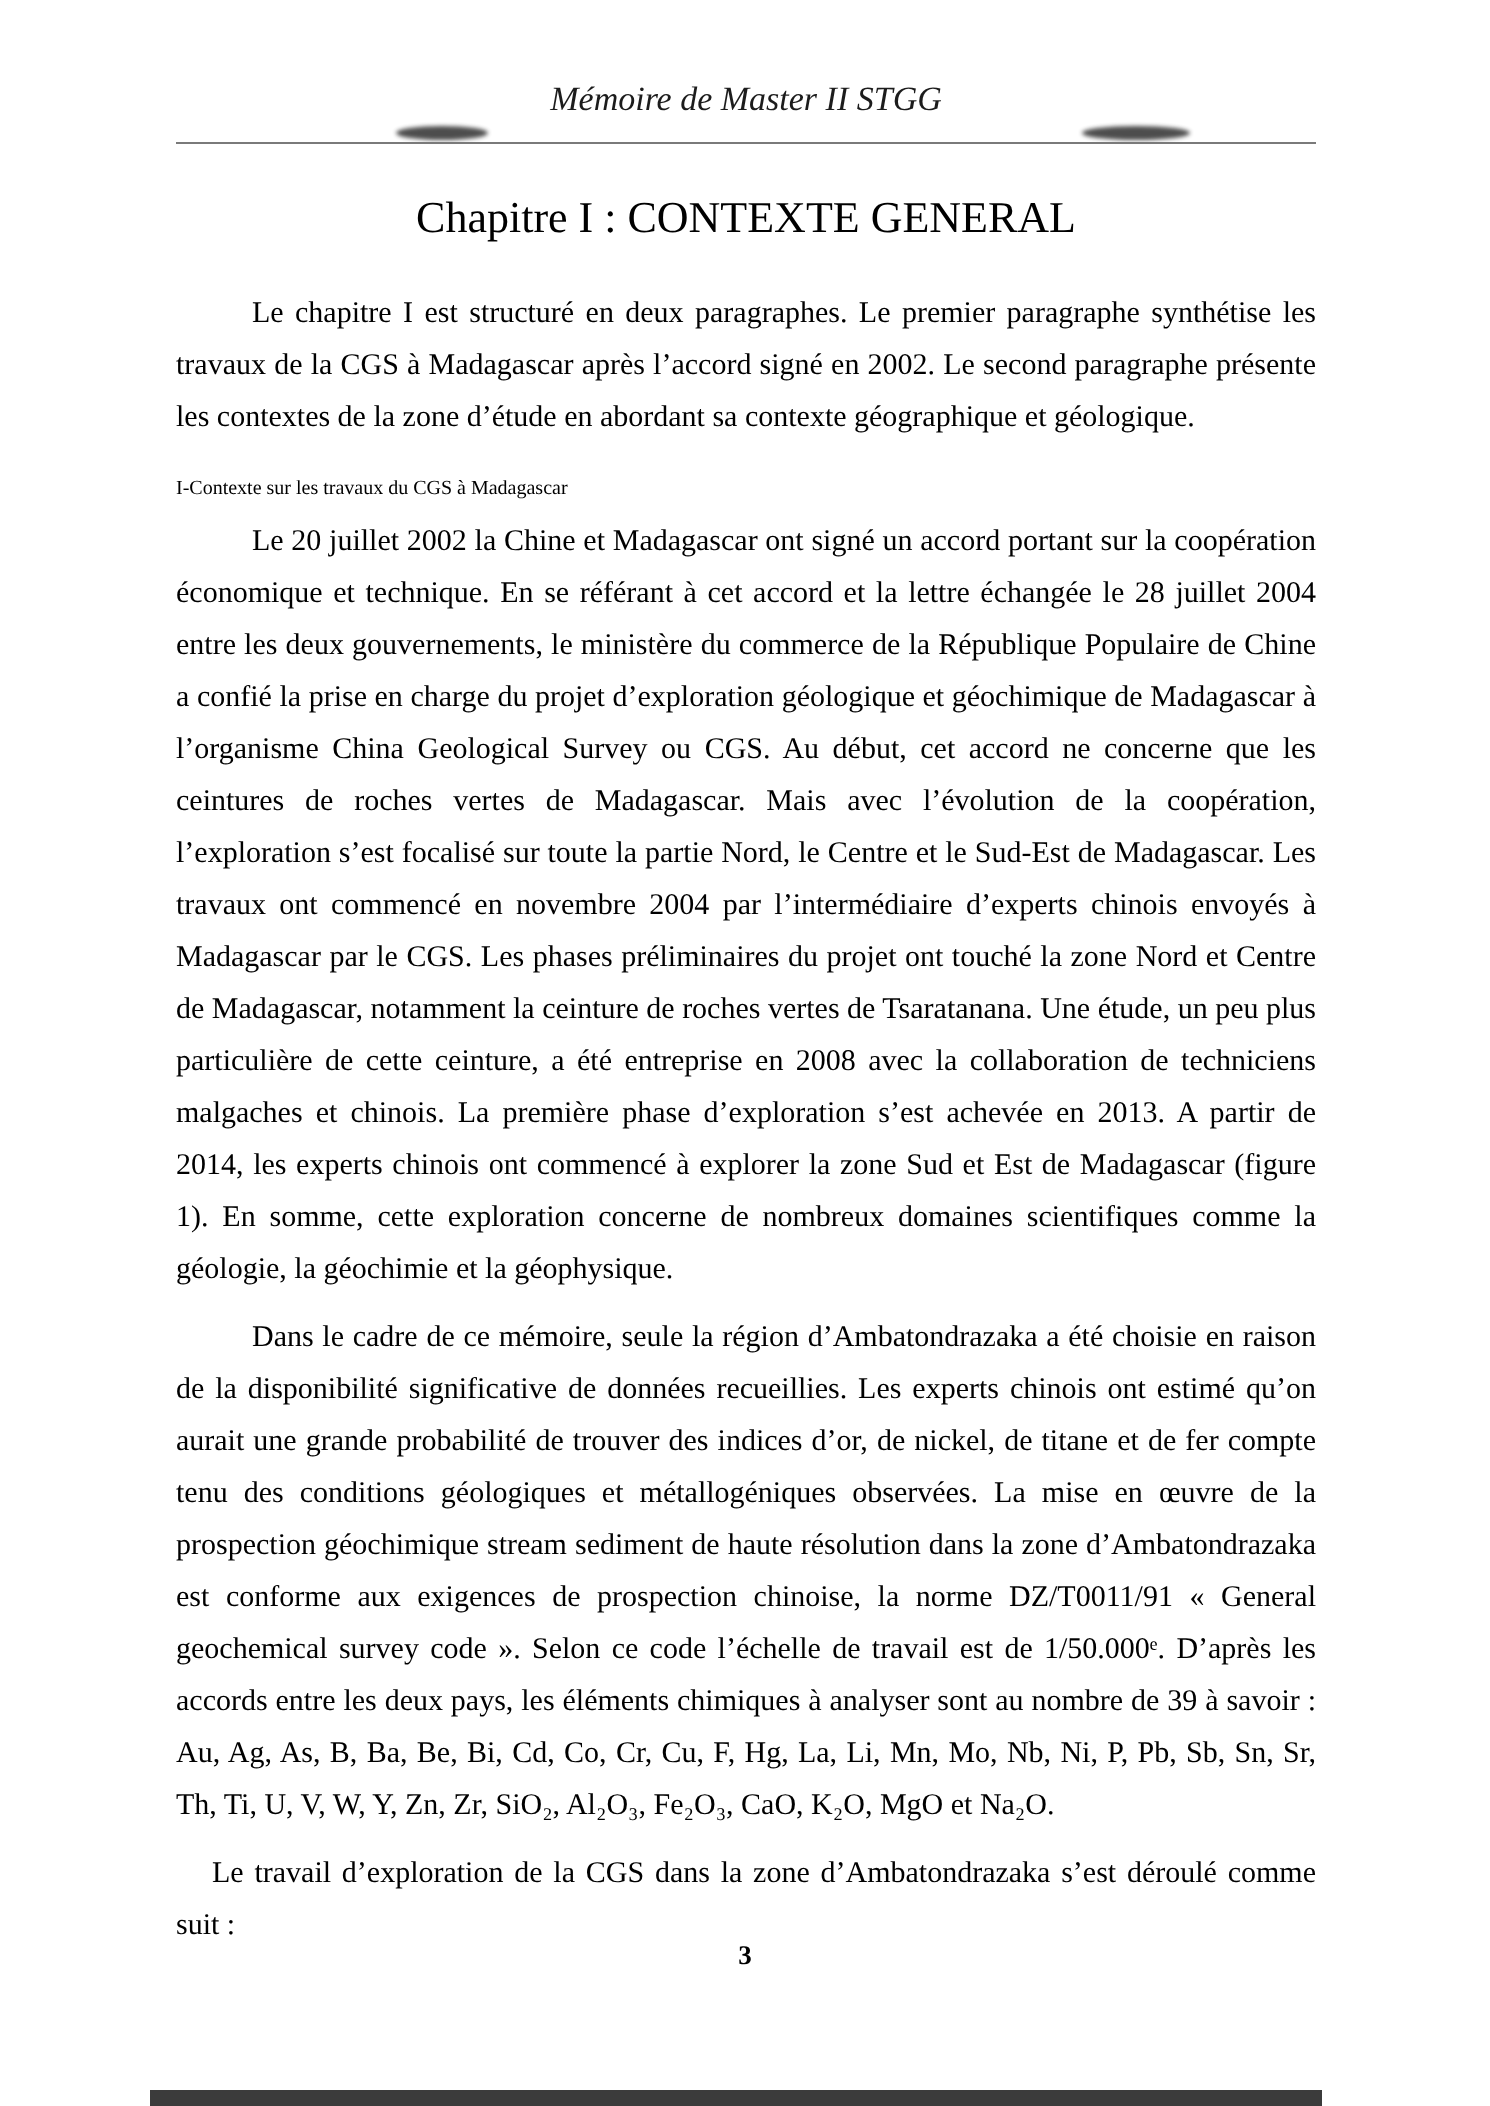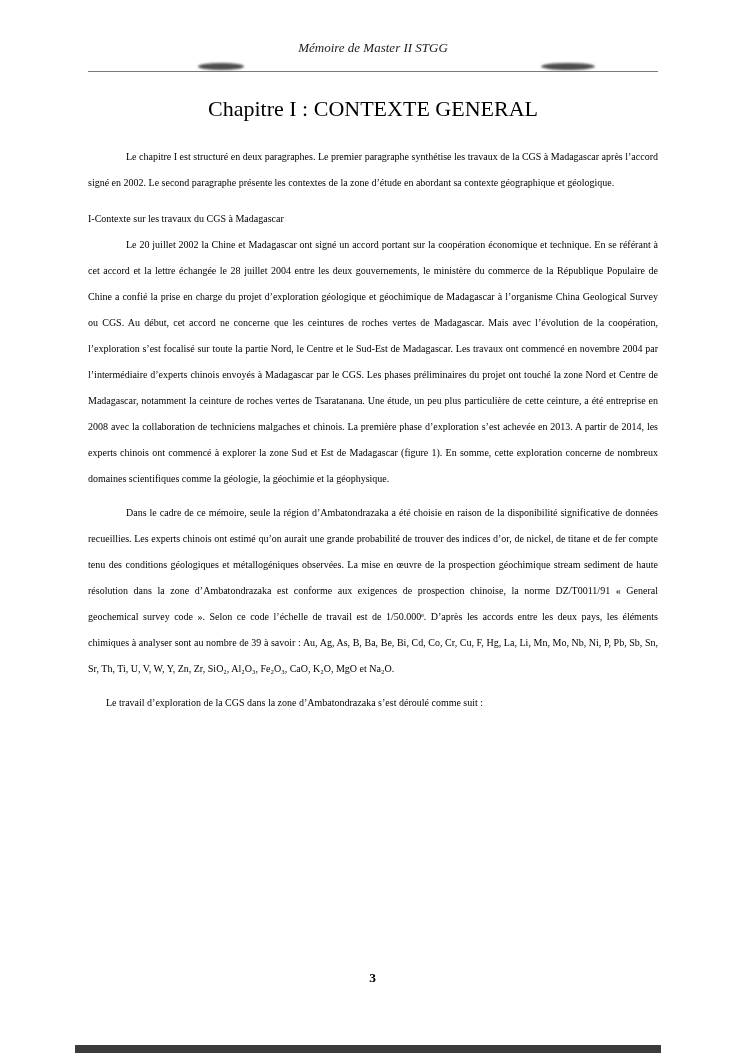--- a/index.html
+++ b/index.html
@@ -17,21 +17,21 @@
       background: #ffffff;
       overflow: hidden;
     }
     .running-header {
       position: absolute;
       top: 40px;
       left: 88px;
       width: 570px;
       text-align: center;
       font-style: italic;
-      font-size: 13px;
+      font-size: 17px;
       color: #1c1c1c;
     }
     .header-rule {
       position: absolute;
       top: 71px;
       left: 88px;
       width: 570px;
       border-top: 1px solid #7a7a7a;
     }
     .smudge {
@@ -50,21 +50,21 @@
       width: 570px;
     }
     .chapter-title {
       text-align: center;
       font-weight: normal;
       font-size: 22px;
       margin: 8px 0 20px 0;
       line-height: 30px;
     }
     p.body-par {
-      font-size: 10px;
+      font-size: 15px;
       line-height: 26px;
       text-align: justify;
       text-indent: 38px;
       margin: 0;
     }
     p.spaced { margin-top: 8px; }
     h2.section-heading {
       font-size: 10px;
       font-weight: normal;
       margin: 9px 0 0 0;

